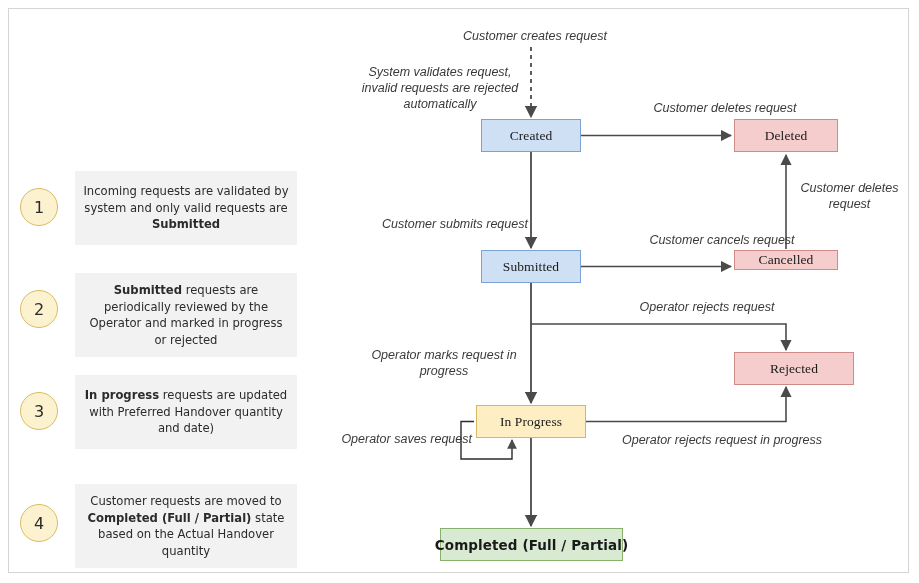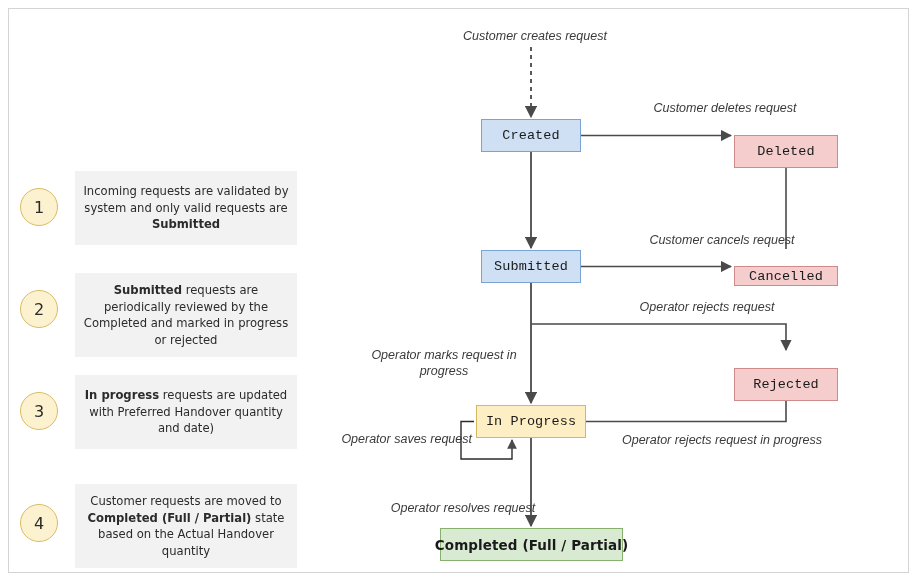--- a/index.html
+++ b/index.html
@@ -36,53 +36,52 @@
     pointer-events: none;
   }
 
   
   .state {
     position: absolute;
     box-sizing: border-box;
     display: flex;
     align-items: center;
     justify-content: center;
-    font-family: Liberation Mono, monospace;
+    font-family: Liberation Serif, serif;
     font-size: 13.5px;
     color: #1a1a1a;
     letter-spacing: 0.1px;
     white-space: nowrap;
   }
   .state.blue {
     background: #cfe0f5;
     border: 1px solid #7aa3d4;
   }
   .state.red {
     background: #f5cdcd;
     border: 1px solid #cf8a8a;
-    margin-top: 16px;
   }
   .state.yellow {
     background: #fdeec4;
     border: 1px solid #d6b860;
   }
   .state.green {
     background: #d9ead3;
     border: 1px solid #86b06b;
     font-family: "DejaVu Sans", sans-serif;
     font-size: 13.5px;
     font-weight: 600;
     color: #1a1a1a;
   }
 
   #state-created   { left: 481px; top: 119px; width: 100px; height: 33px; }
   #state-deleted   { left: 734px; top: 119px; width: 104px; height: 33px; }
   #state-submitted { left: 481px; top: 250px; width: 100px; height: 33px; }
   #state-cancelled { left: 734px; top: 250px; width: 104px; height: 20px; }
-  #state-rejected  { left: 734px; top: 352px; width: 104px; height: 33px; }
+  #state-rejected  { left: 734px; top: 352px; width: 120px; height: 33px; }
   #state-inprogress{ left: 476px; top: 405px; width: 110px; height: 33px; }
   #state-completed { left: 440px; top: 528px; width: 183px; height: 33px; }
 
   
   .edge-label {
     position: absolute;
     font-family: "Liberation Sans", sans-serif;
     font-style: italic;
     font-size: 12.5px;
     color: #3a3a3a;
@@ -211,39 +210,44 @@
 
   <div class="state blue" id="state-created">Created</div>
   <div class="state red" id="state-deleted">Deleted</div>
   <div class="state blue" id="state-submitted">Submitted</div>
   <div class="state red" id="state-cancelled">Cancelled</div>
   <div class="state red" id="state-rejected">Rejected</div>
   <div class="state yellow" id="state-inprogress">In Progress</div>
   <div class="state green" id="state-completed">Completed (Full / Partial)</div>
 
   <div class="edge-label" id="lbl-creates">Customer creates request</div>
+  <div class="edge-label" id="lbl-validates">System validates request,
+invalid requests are rejected
+automatically</div>
   <div class="edge-label" id="lbl-deletes">Customer deletes request</div>
+  <div class="edge-label" id="lbl-deletes2">Customer deletes
+request</div>
+  <div class="edge-label" id="lbl-submits">Customer submits request</div>
   <div class="edge-label" id="lbl-cancels">Customer cancels request</div>
   <div class="edge-label" id="lbl-rejects">Operator rejects request</div>
   <div class="edge-label" id="lbl-marks">Operator marks request in
 progress</div>
   <div class="edge-label" id="lbl-saves">Operator saves request</div>
   <div class="edge-label" id="lbl-rejects-ip">Operator rejects request in progress</div>
-  <div class="edge-label" id="lbl-resolves">Operator resolves request</div>
 
   <div class="legend-item" id="legend-1">
     <div class="legend-badge">1</div>
     <div class="legend-text">
         <span><span>Incoming requests are validated by system and only valid requests are </span><b>Submitted</b></span>
       </div>
   </div>
   <div class="legend-item" id="legend-2">
     <div class="legend-badge">2</div>
     <div class="legend-text">
-        <span><b>Submitted</b><span> requests are periodically reviewed by the Completed and marked in progress or rejected</span></span>
+        <span><b>Submitted</b><span> requests are periodically reviewed by the Operator and marked in progress or rejected</span></span>
       </div>
   </div>
   <div class="legend-item" id="legend-3">
     <div class="legend-badge">3</div>
     <div class="legend-text">
         <span><b>In progress</b><span> requests are updated with Preferred Handover quantity and date)</span></span>
       </div>
   </div>
   <div class="legend-item" id="legend-4">
     <div class="legend-badge">4</div>

